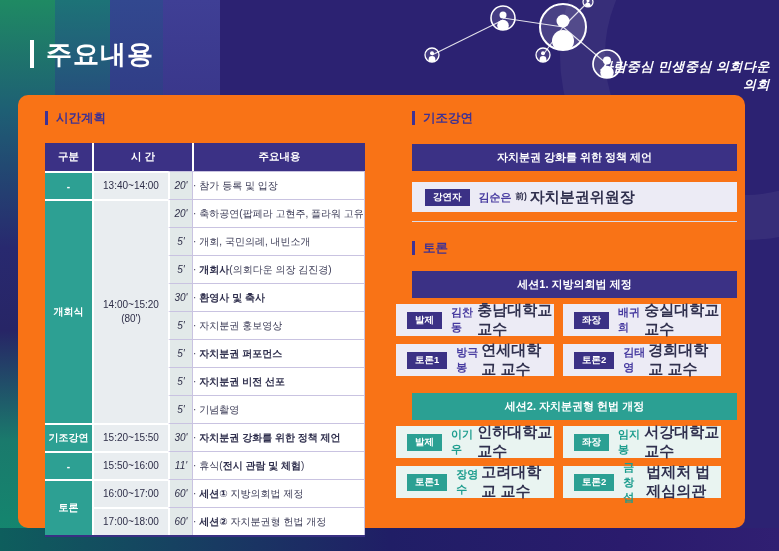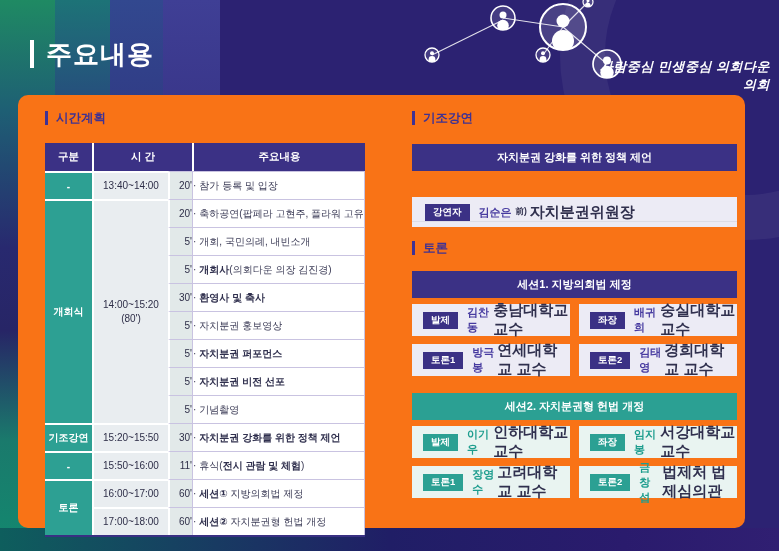--- a/index.html
+++ b/index.html
@@ -37,21 +37,21 @@
 
   
   .tbl-wrap{position:absolute;left:27px;top:48px;width:320px;border-bottom:2px solid #393083;}
   table.sched{border-collapse:separate;border-spacing:0;width:320px;table-layout:fixed;}
   table.sched th{height:24px;background:#3b3185;color:#fff;font-size:10.5px;font-weight:bold;padding:0;}
   table.sched th + th{border-left:2px solid #fff;}
   table.sched tr{height:28px;}
   table.sched td{padding:0;font-size:10px;vertical-align:middle;}
   td.cat{background:#2da093;color:#fff;font-weight:bold;text-align:center;border-top:2px solid #fff;}
   td.time{background:#e9edf0;color:#2e2e48;text-align:center;border-top:2px solid #fff;border-left:2px solid #fff;line-height:1.4;}
-  td.dur{background:#e2e9e9;color:#2e2e48;text-align:right;border-top:1px solid #c9c3e1;border-left:2px solid #fff;}
+  td.dur{background:#e2e9e9;color:#2e2e48;text-align:center;border-top:1px solid #c9c3e1;border-left:2px solid #fff;font-style:italic;}
   td.cont{background:#fff;color:#3a3a55;border-top:1px solid #c9c3e1;border-left:1px solid #c9c3e1;
         border-right:1px solid #c9c3e1;padding-left:7px;white-space:nowrap;overflow:hidden;}
   td.cont .seg.b{font-weight:bold;color:#30304e;}
   td.cont .bullet{margin-right:3px;}
 
   
   .banner{position:absolute;left:394px;width:325px;height:27px;color:#fff;font-size:11px;font-weight:bold;
         text-align:center;line-height:27px;}
   .banner.purple{background:#3b3185;}
   .banner.teal{background:#2ba093;}
@@ -59,21 +59,21 @@
         display:flex;align-items:center;padding-left:13px;box-sizing:border-box;}
   .badge{color:#fff;font-size:9.5px;font-weight:bold;padding:2px 8px;flex:0 0 auto;}
   .badge.purple{background:#3b3185;}
   .badge.teal{background:#2ba093;}
   .name{font-size:11px;font-weight:bold;margin-left:9px;}
   .name.purple-t{color:#473ba0;}
   .name.teal-t{color:#1d9d8e;}
   .pre{font-size:8.5px;color:#30304e;font-weight:bold;margin-left:4px;}
   .org{font-size:15px;font-weight:bold;color:#30304e;margin-left:3px;}
   .divider{position:absolute;left:394px;top:126px;width:325px;border-top:1px solid #dcdce6;}
-  .mem-grid{position:absolute;left:394px;width:325px;display:grid;
+  .mem-grid{position:absolute;left:378px;width:325px;display:grid;
         grid-template-columns:158px 158px;grid-column-gap:9px;grid-row-gap:8px;}
   .mem-card{height:32px;display:flex;align-items:center;padding-left:11px;box-sizing:border-box;}
   .mem-card.purple-bg{background:#ecebf5;}
   .mem-card.teal-bg{background:#e9f4f1;}
 </style>
 </head>
 <body>
 
 <div class="page">
 
@@ -242,21 +242,21 @@
               </td>
               <td class="dur">60'</td>
               <td class="cont"><span class="bullet">·</span><span class="seg b">세션②</span><span class="seg"> 자치분권형 헌법 개정</span></td>
             </tr>
           </tbody>
       </table>
     </div>
 
     <div class="sec-title t-keynote">기조강연</div>
     <div class="banner purple" style="top:49px">자치분권 강화를 위한 정책 제언</div>
-    <div class="panel" style="top:102px">
+    <div class="panel" style="top:87px">
       <span class="badge purple">강연자</span>
       <span class="name purple-t">김순은</span>
       <span class="pre">前)</span>
       <span class="org">자치분권위원장</span>
     </div>
 
     <div class="divider"></div>
 
     <div class="sec-title t-disc">토론</div>
     <div id="sessions">

